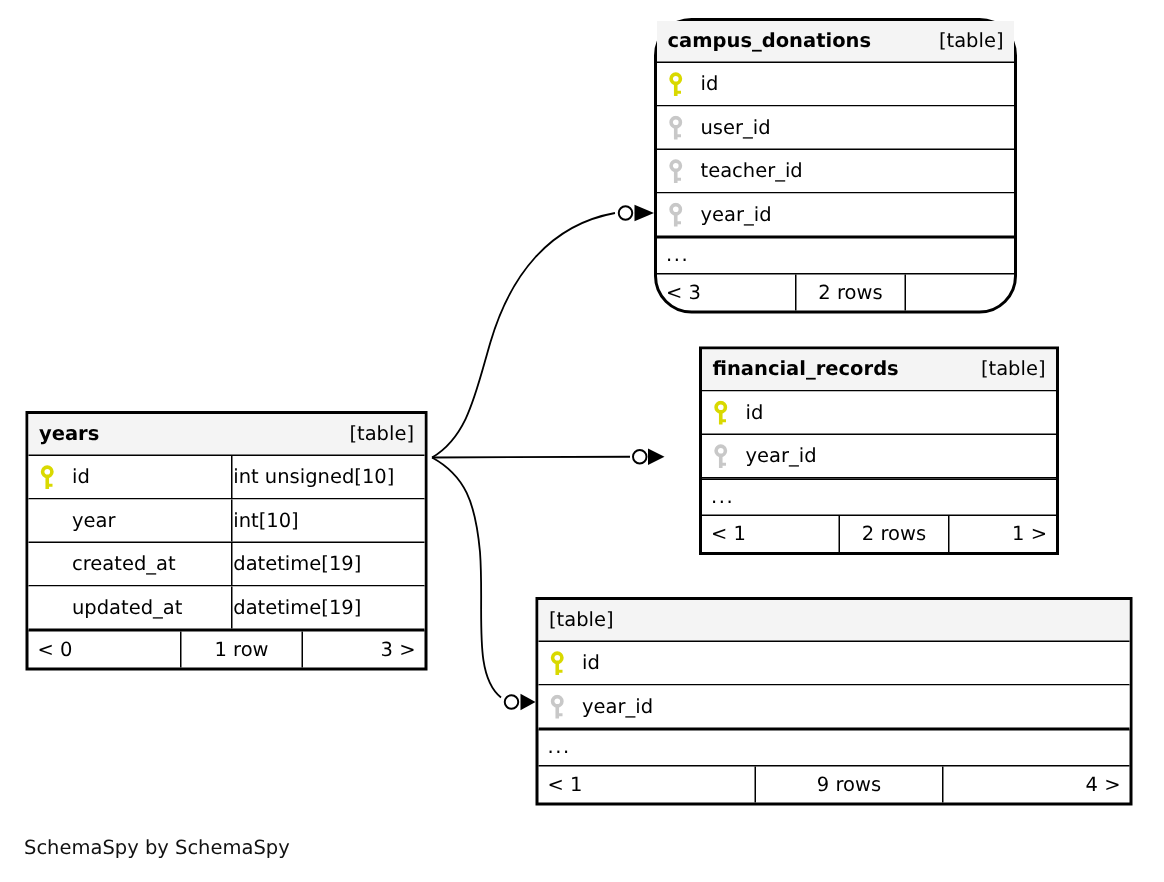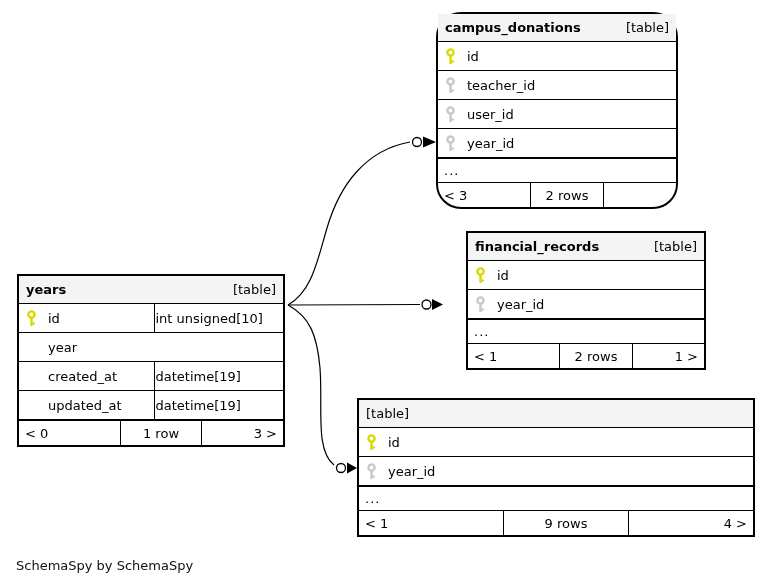--- a/index.html
+++ b/index.html
@@ -92,20 +92,21 @@
         </span>
       <span>id</span>
     </div>
     <div class="cell type-cell years-type">int unsigned[10]</div>
   </div>
   <div class="trow">
     <div class="cell name-cell years-name">
       <span class="nokey"></span>
       <span>year</span>
     </div>
+    <div class="cell type-cell years-type">int[10]</div>
   </div>
   <div class="trow">
     <div class="cell name-cell years-name">
       <span class="nokey"></span>
       <span>created_at</span>
     </div>
     <div class="cell type-cell years-type">datetime[19]</div>
   </div>
   <div class="trow">
     <div class="cell name-cell years-name">
@@ -140,33 +141,33 @@
   </div>
   <div class="trow">
     <div class="cell name-cell">
       <span class="keyicon fk">
           <svg width="11" height="17" viewBox="0 0 11 17">
             <circle cx="5.5" cy="4.5" r="3.1" fill="none" stroke="currentColor" stroke-width="2.4"></circle>
             <line x1="5.5" y1="7.5" x2="5.5" y2="16" stroke="currentColor" stroke-width="2.4"></line>
             <line x1="5.5" y1="13.5" x2="9" y2="13.5" stroke="currentColor" stroke-width="2"></line>
           </svg>
         </span>
+      <span>user_id</span>
+    </div>
+  </div>
+  <div class="trow">
+    <div class="cell name-cell">
+      <span class="keyicon fk">
+          <svg width="11" height="17" viewBox="0 0 11 17">
+            <circle cx="5.5" cy="4.5" r="3.1" fill="none" stroke="currentColor" stroke-width="2.4"></circle>
+            <line x1="5.5" y1="7.5" x2="5.5" y2="16" stroke="currentColor" stroke-width="2.4"></line>
+            <line x1="5.5" y1="13.5" x2="9" y2="13.5" stroke="currentColor" stroke-width="2"></line>
+          </svg>
+        </span>
       <span>teacher_id</span>
-    </div>
-  </div>
-  <div class="trow">
-    <div class="cell name-cell">
-      <span class="keyicon fk">
-          <svg width="11" height="17" viewBox="0 0 11 17">
-            <circle cx="5.5" cy="4.5" r="3.1" fill="none" stroke="currentColor" stroke-width="2.4"></circle>
-            <line x1="5.5" y1="7.5" x2="5.5" y2="16" stroke="currentColor" stroke-width="2.4"></line>
-            <line x1="5.5" y1="13.5" x2="9" y2="13.5" stroke="currentColor" stroke-width="2"></line>
-          </svg>
-        </span>
-      <span>user_id</span>
     </div>
   </div>
   <div class="trow">
     <div class="cell name-cell">
       <span class="keyicon fk">
           <svg width="11" height="17" viewBox="0 0 11 17">
             <circle cx="5.5" cy="4.5" r="3.1" fill="none" stroke="currentColor" stroke-width="2.4"></circle>
             <line x1="5.5" y1="7.5" x2="5.5" y2="16" stroke="currentColor" stroke-width="2.4"></line>
             <line x1="5.5" y1="13.5" x2="9" y2="13.5" stroke="currentColor" stroke-width="2"></line>
           </svg>

